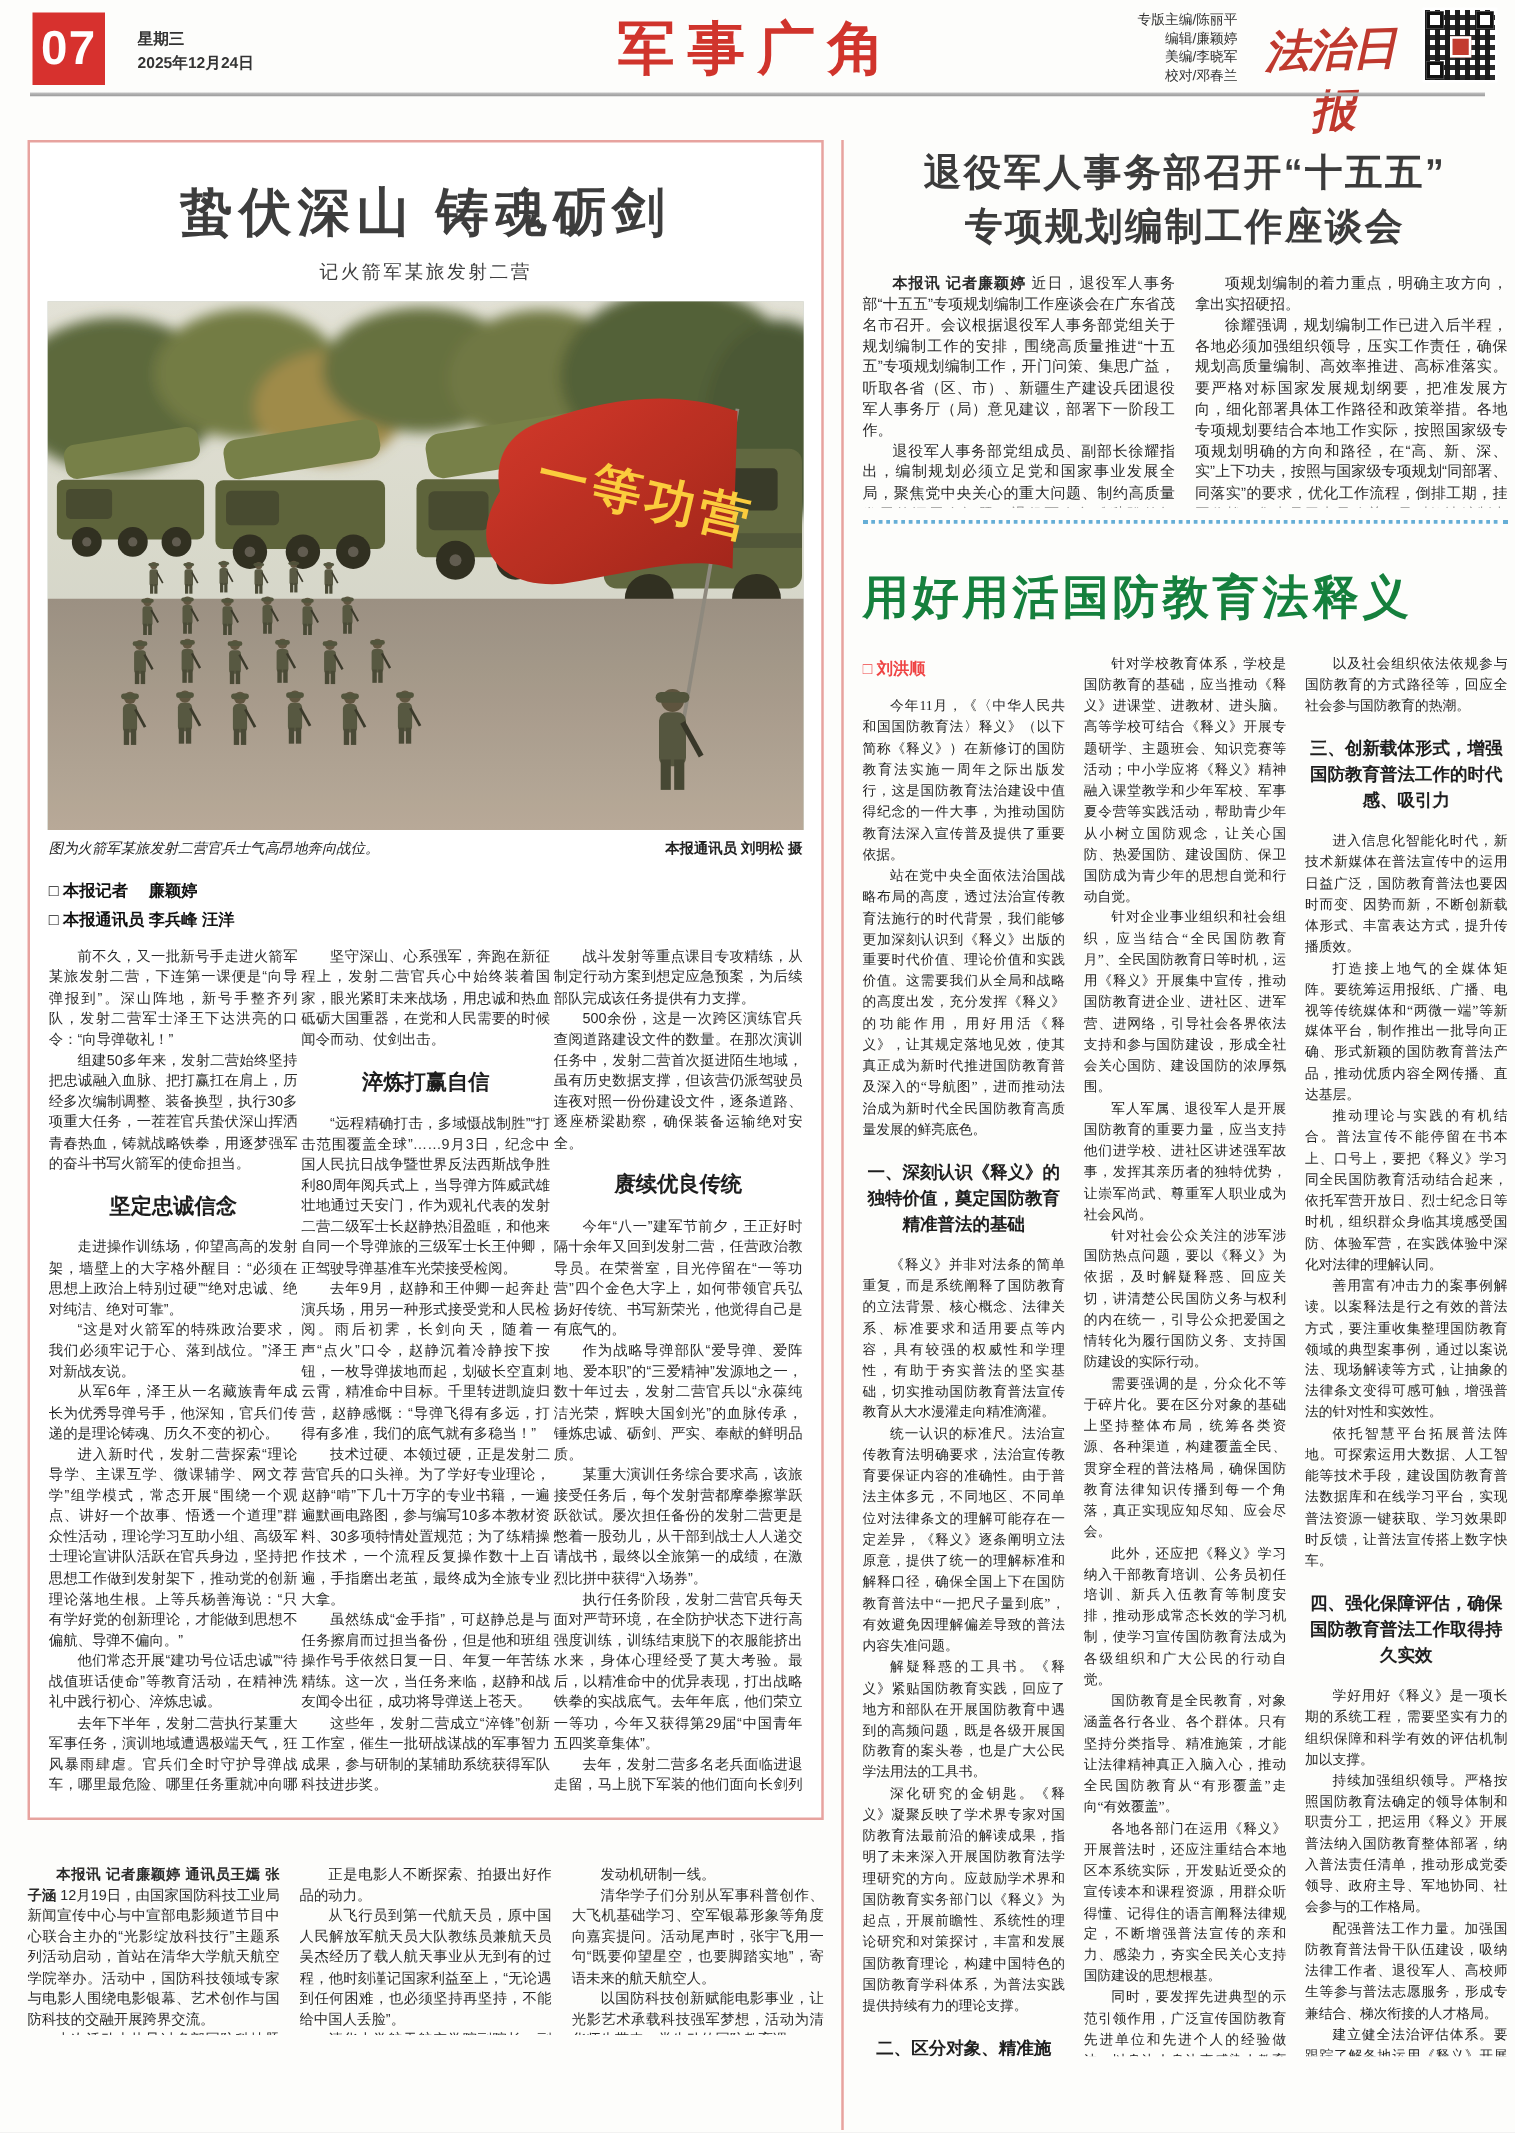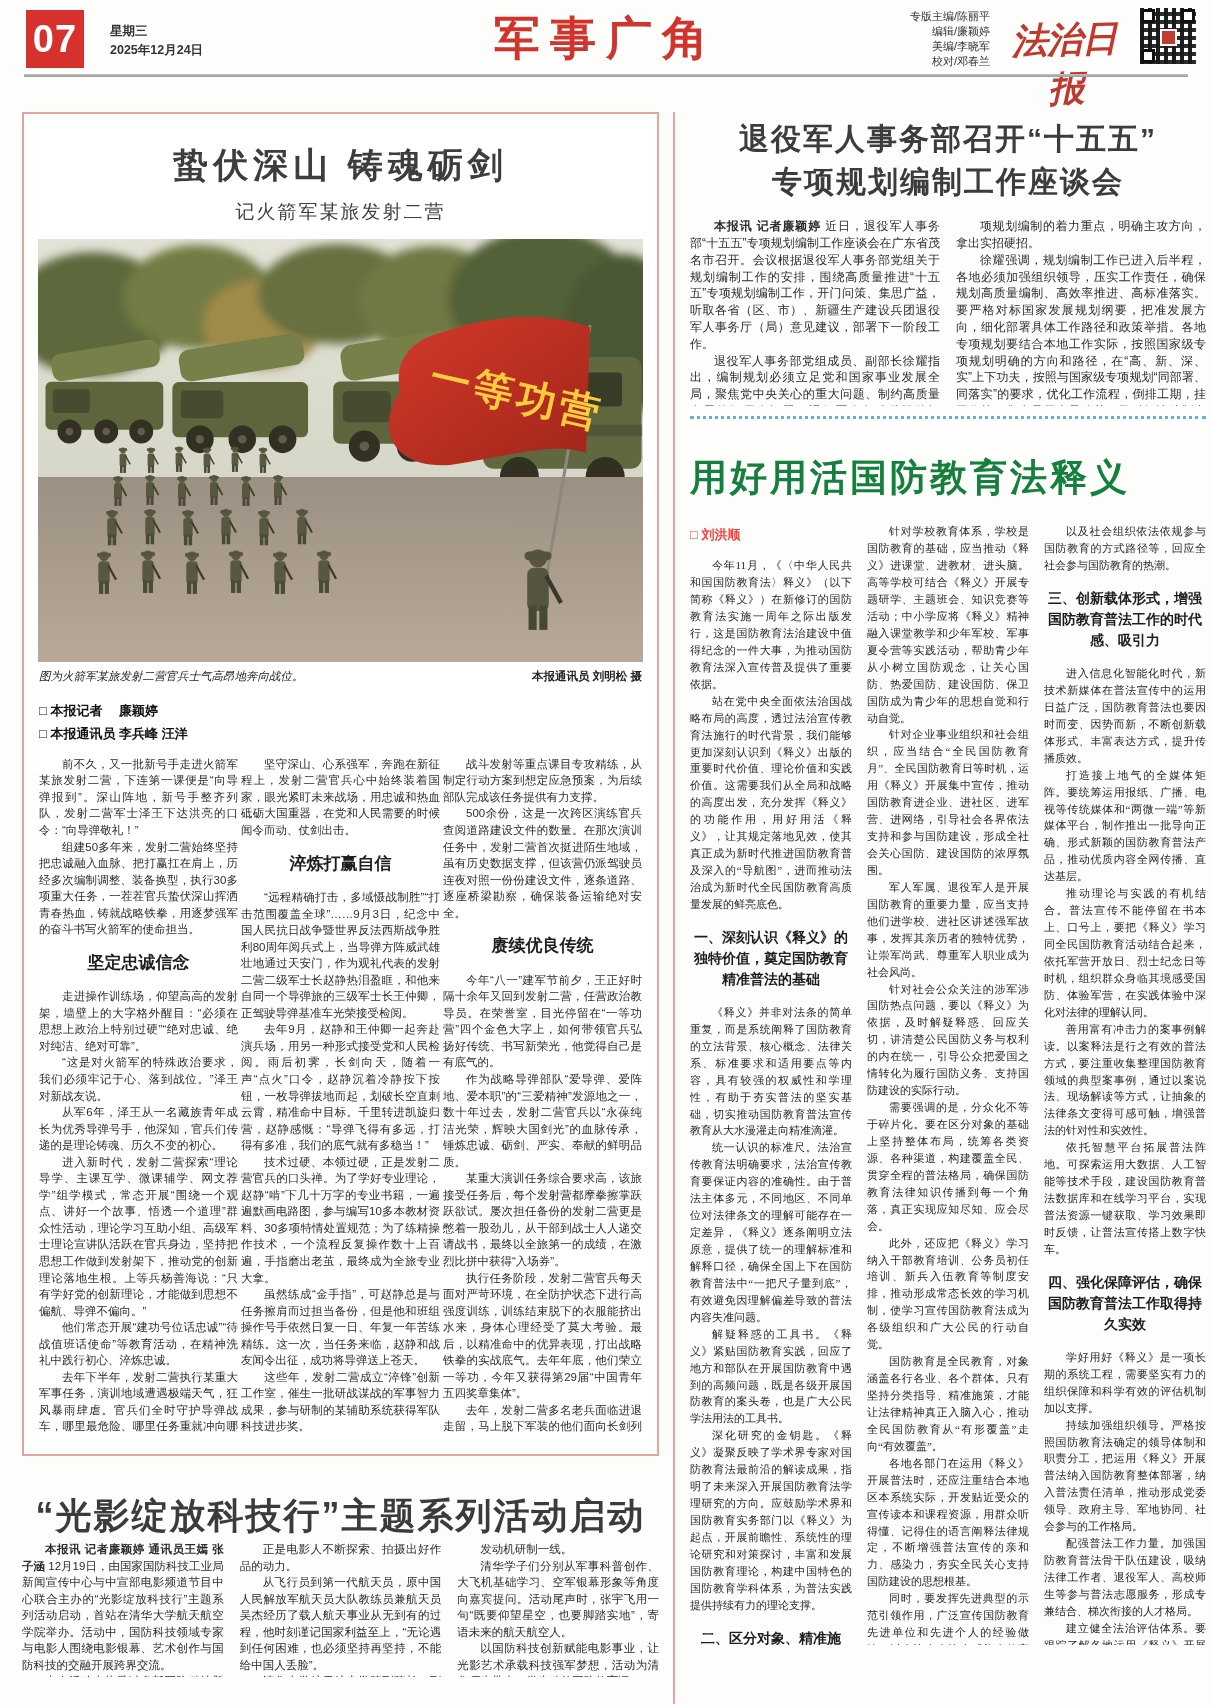--- a/index.html
+++ b/index.html
@@ -16,22 +16,22 @@
           color:#bf392e;font-style:italic;font-family:"Liberation Serif",serif;transform:rotate(-2deg);letter-spacing:-1px;}
   .qr{position:absolute;left:1140px;top:8px;width:56px;height:56px;background:
       repeating-linear-gradient(0deg,rgba(25,25,25,.92) 0 4px,rgba(255,255,255,0) 4px 8px),
       repeating-linear-gradient(90deg,#1d1d1d 0 4px,#fff 4px 8px);outline:2px solid #fff;}
   .qr .finder{position:absolute;width:14px;height:14px;background:#fff;border:3px solid #111;box-sizing:border-box;}
   .qr .f1{left:1px;top:1px}.qr .f2{right:1px;top:1px}.qr .f3{left:1px;bottom:1px}
   .qr .logo{position:absolute;left:20px;top:21px;width:13px;height:13px;background:#c23b2f;border:2px solid #fff;}
   .header-rule{position:absolute;left:24px;top:74px;width:1164px;height:3px;background:linear-gradient(#c2c2c2,#9a9a9a);}
   
   .box{position:absolute;left:22px;top:112px;width:637px;height:1344px;border:2px solid #e7a39f;background:#fff;box-sizing:border-box;}
-  .lead-title{margin-top:28px;text-align:center;font-size:35px;font-weight:800;color:#3d3d3d;letter-spacing:5px;}
-  .lead-sub{margin-top:10px;text-align:center;font-size:19px;color:#3f3f3f;letter-spacing:2px;}
+  .lead-title{margin-top:28px;text-align:center;font-size:42px;font-weight:800;color:#3d3d3d;letter-spacing:5px;}
+  .lead-sub{margin-top:10px;text-align:center;font-size:15px;color:#3f3f3f;letter-spacing:2px;}
   .photo-wrap{margin:14px auto 0;width:605px;height:423px;overflow:hidden;background:#cfd3cb;}
   .caption-row{display:flex;justify-content:space-between;margin:7px 15px 0;font-size:11.5px;color:#222;}
   .caption-left{font-family:"Liberation Serif",serif;font-style:italic;}
   .caption-right{font-weight:700;}
   .bylines{margin:15px 15px 0;font-size:13px;font-weight:700;line-height:1.8;color:#111;}
   .lead-body{display:flex;gap:3px;margin:10px 15px 0;height:676px;}
   .lead-col{flex:1;overflow:hidden;font-size:11.5px;line-height:1.44;text-align:justify;}
   .para{margin:0;text-indent:2em;text-align:justify;}
   .crosshead{font-size:17px;font-weight:800;text-align:center;margin:13px 0;color:#1e1e1e;text-indent:0;}
   
@@ -284,21 +284,20 @@
           <div class="crosshead">四、强化保障评估，确保国防教育普法工作取得持久实效</div>
           <p class="para">学好用好《释义》是一项长期的系统工程，需要坚实有力的组织保障和科学有效的评估机制加以支撑。</p>
           <p class="para">持续加强组织领导。严格按照国防教育法确定的领导体制和职责分工，把运用《释义》开展普法纳入国防教育整体部署，纳入普法责任清单，推动形成党委领导、政府主导、军地协同、社会参与的工作格局。</p>
           <p class="para">配强普法工作力量。加强国防教育普法骨干队伍建设，吸纳法律工作者、退役军人、高校师生等参与普法志愿服务，形成专兼结合、梯次衔接的人才格局。</p>
           <p class="para">建立健全法治评估体系。要跟踪了解各地运用《释义》开展普法的实际成效，及时总结法治实践中遇到的新情况新问题，既作为改进工作的主要参考，也为国防教育法未来修订和相关配套政策的制定提供重要依据，形成“评估—反馈—改进—再评估”的法治工作闭环。</p>
         </div>
     </div>
   </div>
 
   <div class="film">
-    <div class="film-title">“光影绽放科技行”主题系列活动启动</div>
     <div class="film-body">
       <div class="film-col">
           <p class="para"><b class="lead-in">本报讯 记者廉颖婷 通讯员王嫣 张子涵</b> 12月19日，由国家国防科技工业局新闻宣传中心与中宣部电影频道节目中心联合主办的“光影绽放科技行”主题系列活动启动，首站在清华大学航天航空学院举办。活动中，国防科技领域专家与电影人围绕电影银幕、艺术创作与国防科技的交融开展跨界交流。</p>
           <p class="para">本次活动由执导过多部国防科技题材影片的导演开场，他感言国防科技工作者们的不懈追求与拼搏，</p>
         </div>
       <div class="film-col">
           <p class="para">正是电影人不断探索、拍摄出好作品的动力。</p>
           <p class="para">从飞行员到第一代航天员，原中国人民解放军航天员大队教练员兼航天员吴杰经历了载人航天事业从无到有的过程，他时刻谨记国家利益至上，“无论遇到任何困难，也必须坚持再坚持，不能给中国人丢脸”。</p>
           <p class="para">清华大学航天航空学院副院长、副教授张宇飞讲述了当年参与C919设计时，他还是清华大学博士生，如今他已带领学生们投身航空</p>
         </div>

